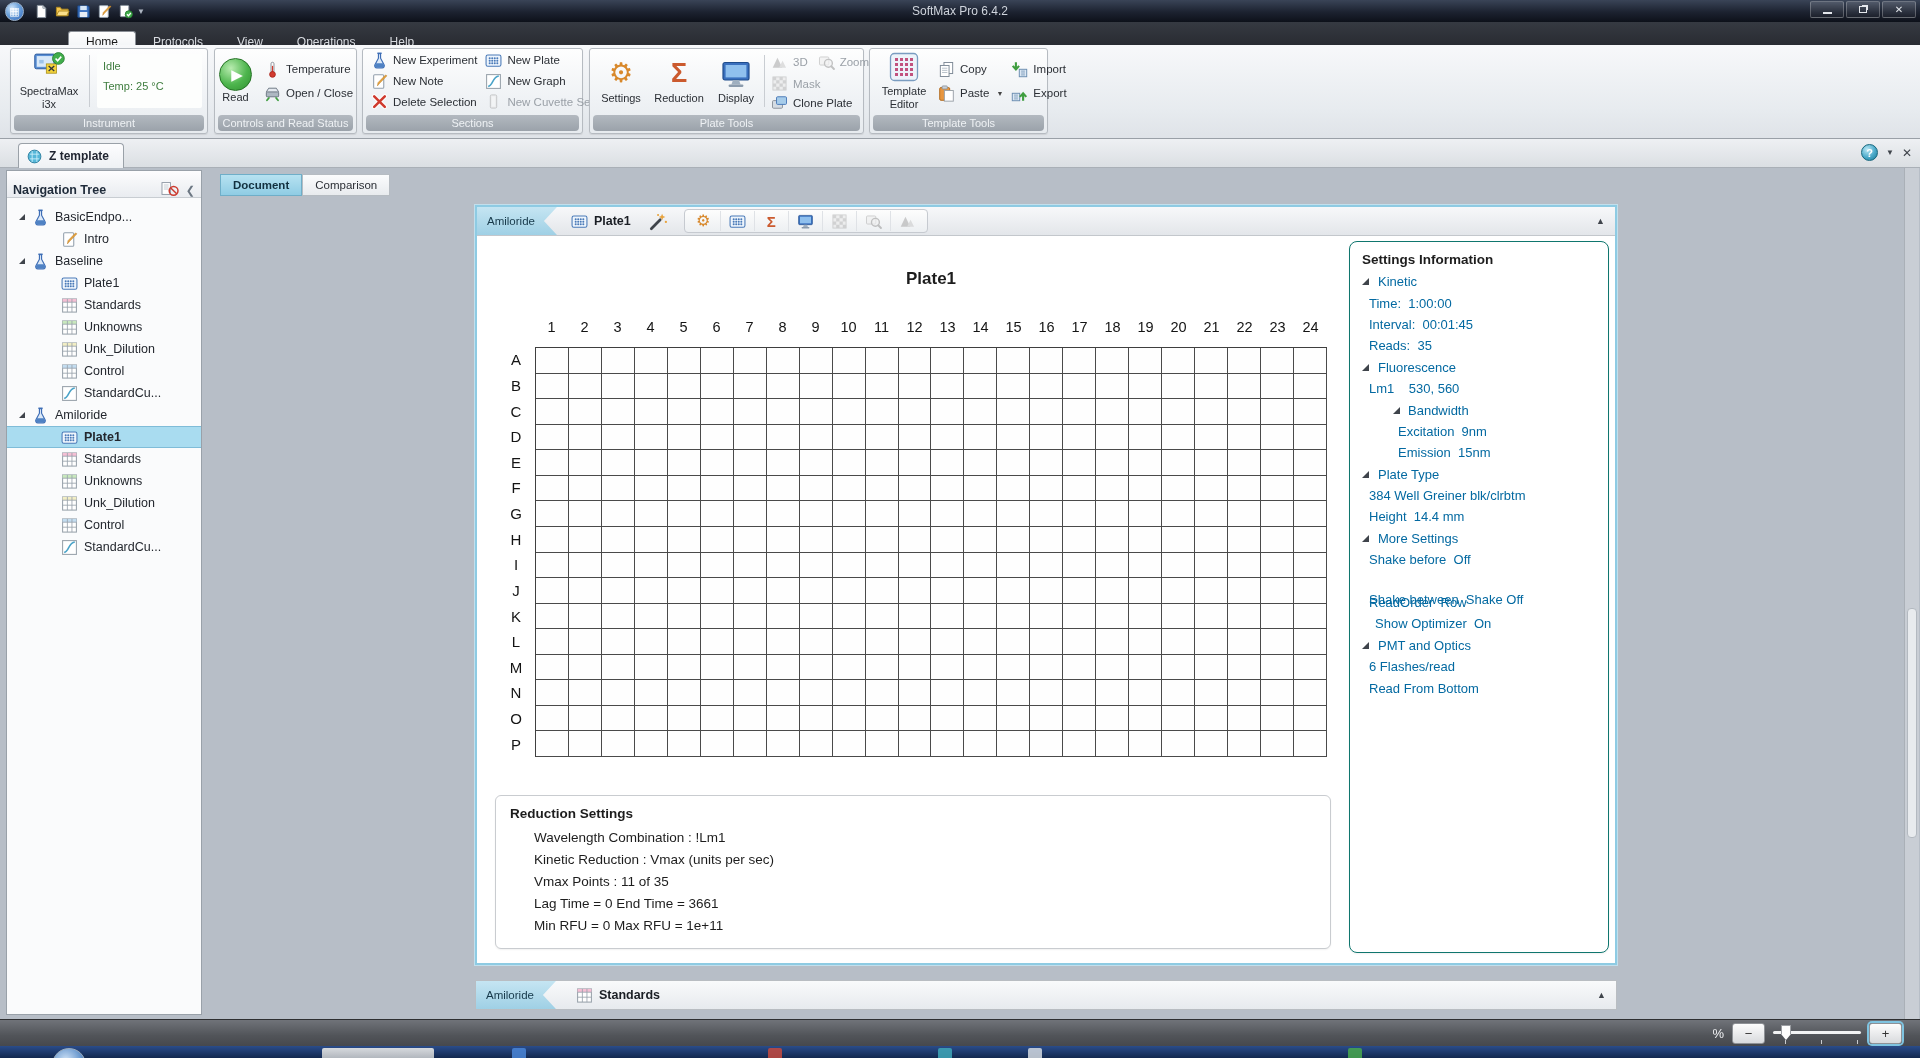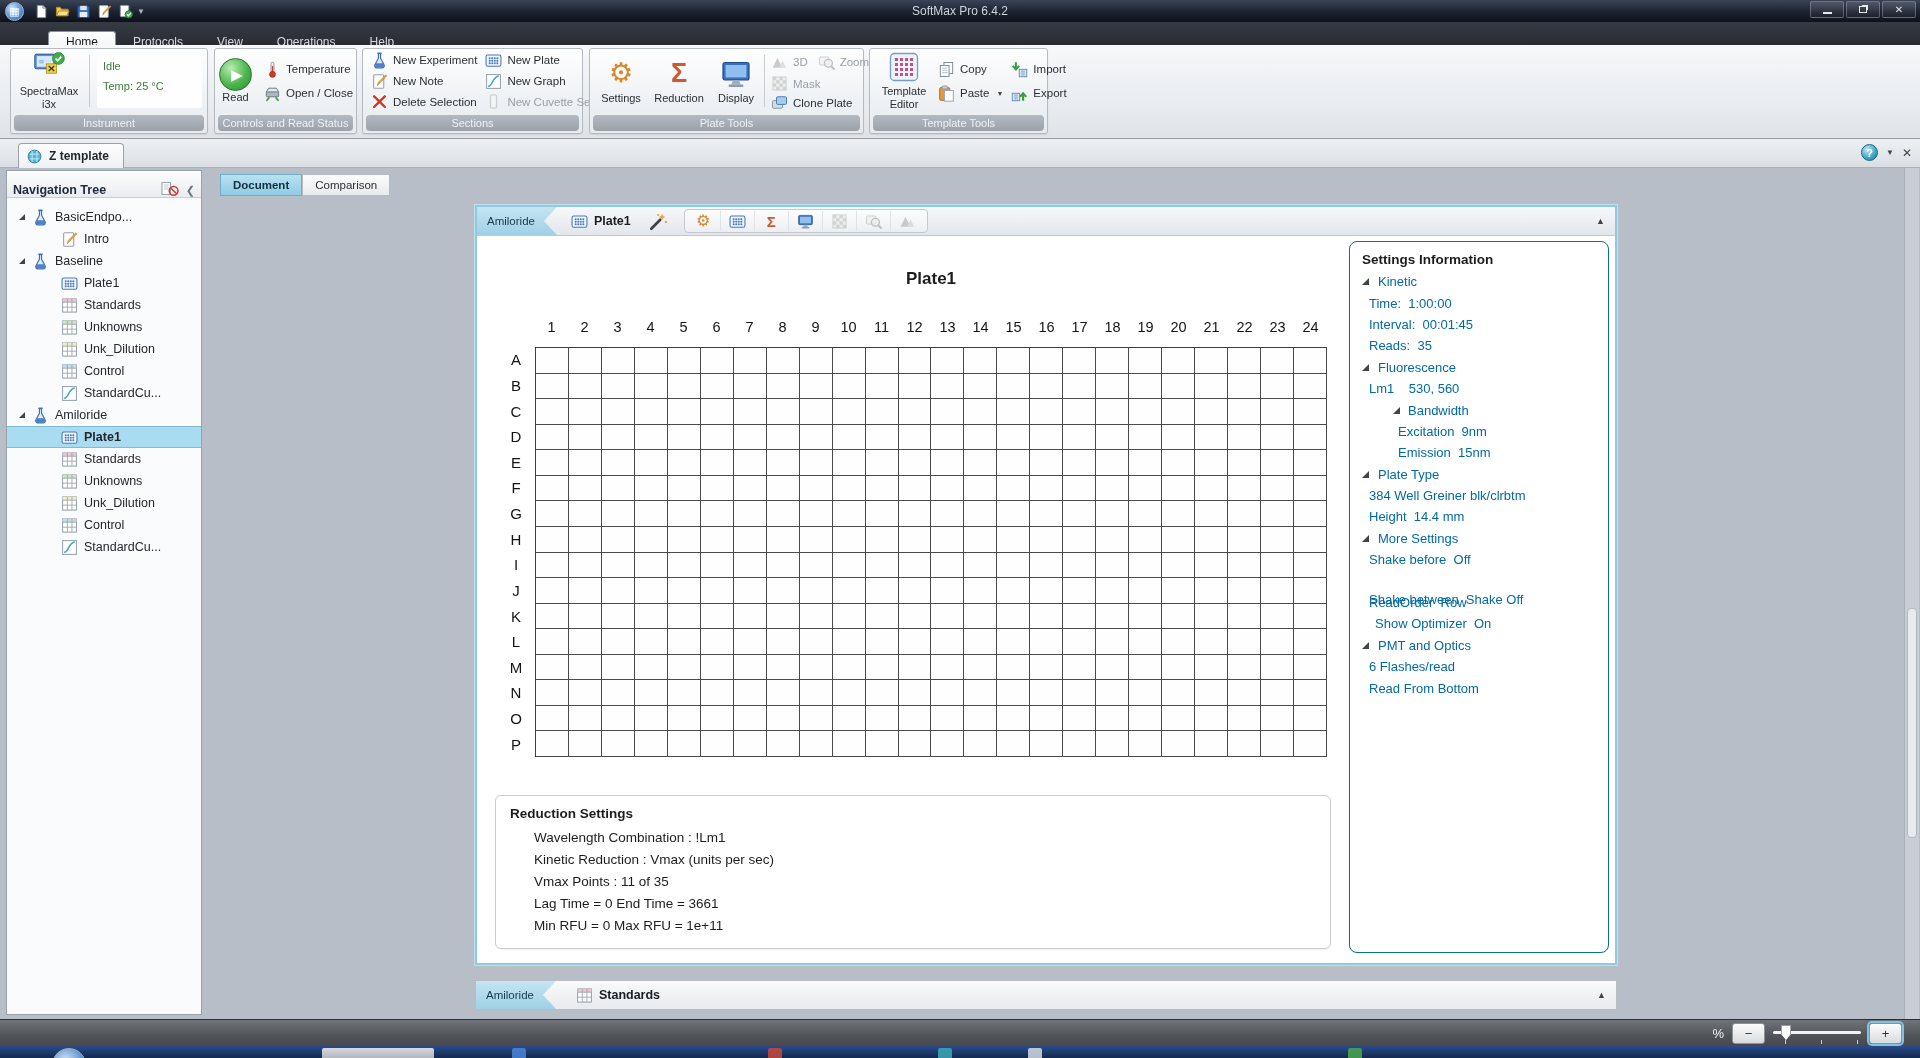--- a/index.html
+++ b/index.html
@@ -21,21 +21,21 @@
   .win-title{position:absolute;left:0;right:0;text-align:center;color:#cfd4dc;font-size:12px;pointer-events:none;}
   .win-btns{position:absolute;right:4px;top:1px;display:flex;gap:2px;}
   .win-btn{width:34px;height:17px;border:1px solid rgba(255,255,255,.25);border-radius:2px;
     background:linear-gradient(rgba(255,255,255,.14),rgba(255,255,255,.03));
     display:flex;align-items:center;justify-content:center;color:#e4e7ec;font-size:10px;}
   .glyph-min{width:9px;height:2px;background:#e4e7ec;margin-top:6px;}
   .glyph-rest{width:8px;height:7px;border:1px solid #e4e7ec;box-shadow:2px -2px 0 -1px #e4e7ec;}
 
   
   .ribbon-tabrow{position:absolute;left:0;top:22px;width:1920px;height:31px;
-    background:linear-gradient(#363a42,#24262c);display:flex;align-items:flex-end;padding-left:48px;}
+    background:linear-gradient(#363a42,#24262c);display:flex;align-items:flex-end;padding-left:68px;}
   .rtab{padding:3px 17px 4px;font-size:12px;color:#d8dbe0;}
   .rtab.active{background:linear-gradient(#fefefe,#eef1f4);color:#1a1a1a;
     border-radius:3px 3px 0 0;border:1px solid #8a8f96;border-bottom:none;}
 
   
   .ribbon{position:absolute;left:0;top:45px;width:1920px;height:94px;
     background:linear-gradient(#f7f8fa,#e7ebef 70%,#dfe3e8);border-bottom:1px solid #9aa0a7;}
   .rgroup{position:absolute;top:3px;height:86px;border:1px solid #b6bbc1;border-radius:3px;
     background:linear-gradient(#fefefe,#eff2f5 60%,#e7ebef);box-shadow:0 1px 1px rgba(0,0,0,.08);}
   .rgroup-label{position:absolute;left:3px;right:3px;bottom:2px;height:16px;border-radius:4px;

